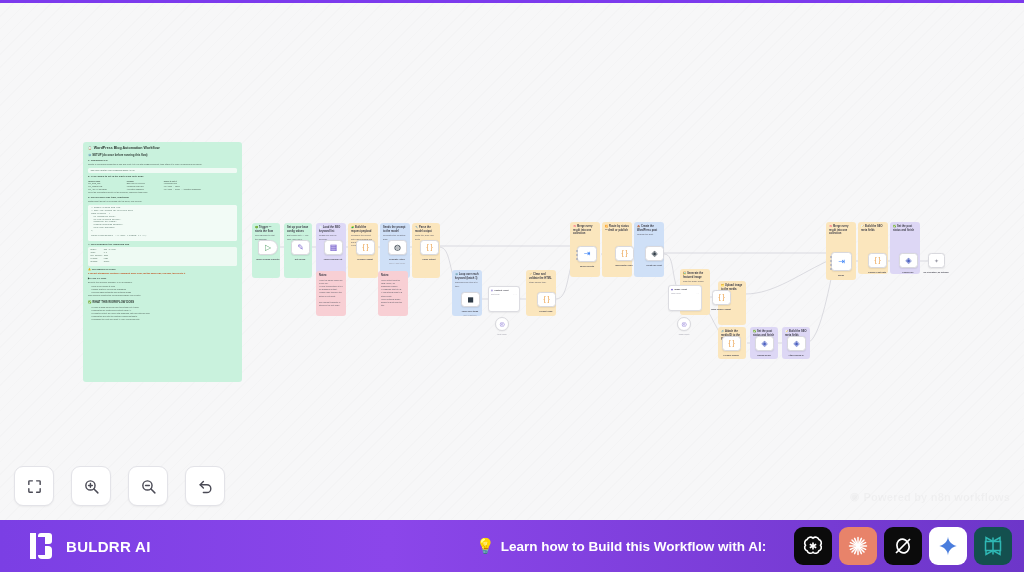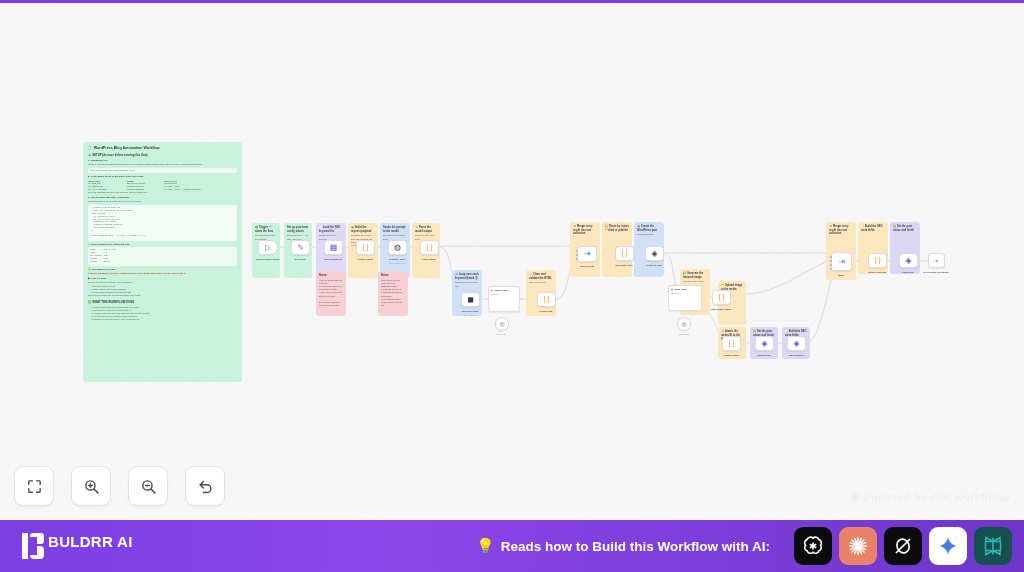--- a/index.html
+++ b/index.html
@@ -117,21 +117,21 @@
     position:absolute; right:14px; top:487px; display:flex; align-items:center; gap:4px;
     font-size:11px; font-weight:700; color:rgba(0,0,0,0.030); letter-spacing:.02em; z-index:5;
   }
 
   
   #bottombar {
     position:absolute; left:0; top:520px; width:1024px; height:52px;
     background:linear-gradient(90deg,#7b3fe4 0%,#8b46ea 38%,#6d36c9 100%);
     display:flex; align-items:center; z-index:50;
   }
-  #brand { display:flex; align-items:flex-start; gap:4px; margin-left:22px; }
+  #brand { display:flex; align-items:center; gap:14px; margin-left:30px; }
   #brand-mark { width:22px; height:26px; position:relative; }
   #brand-name { color:#fff; font-size:15px; font-weight:700; letter-spacing:.02em; }
   #cta { position:absolute; left:476px; display:flex; align-items:center; gap:6px; }
   #cta-text { color:#fff; font-size:13.5px; font-weight:700; }
   #ai-icons { position:absolute; right:12px; display:flex; gap:7px; }
   .ai-chip {
     width:38px; height:38px; border-radius:9px; display:flex;
     align-items:center; justify-content:center;
   }
 </style>
@@ -515,21 +515,21 @@
         <rect x="8" y="0" width="14" height="11" rx="3" fill="#ffffff"></rect>
         <rect x="8" y="13" width="14" height="13" rx="4" fill="#ffffff"></rect>
         <rect x="8" y="4" width="7" height="18" fill="#7b3fe4"></rect>
       </svg>
     </div>
     <span id="brand-name">BULDRR AI</span>
   </div>
 
   <div id="cta">
     <span style="font-size:15px;">💡</span>
-    <span id="cta-text">Reads how to Build this Workflow with AI:</span>
+    <span id="cta-text">Learn how to Build this Workflow with AI:</span>
   </div>
 
   <div id="ai-icons">
     <a class="ai-chip" style="background:#0b0b0b;">
       <svg width="24" height="24" viewBox="0 0 24 24" fill="none" stroke="#ffffff" stroke-width="1.6">
         <path d="M12 4.2a3.5 3.5 0 0 1 5.9 1.4 3.5 3.5 0 0 1 1.6 5.6 3.5 3.5 0 0 1-1.6 5.6 3.5 3.5 0 0 1-5.9 1.4 3.5 3.5 0 0 1-5.9-1.4 3.5 3.5 0 0 1-1.6-5.6 3.5 3.5 0 0 1 1.6-5.6A3.5 3.5 0 0 1 12 4.2z"></path>
         <path d="M12 8.4v7.2M8.8 10.2l6.4 3.6M8.8 13.8l6.4-3.6"></path>
       </svg>
     </a>
     <a class="ai-chip" style="background:#e8836a;">

